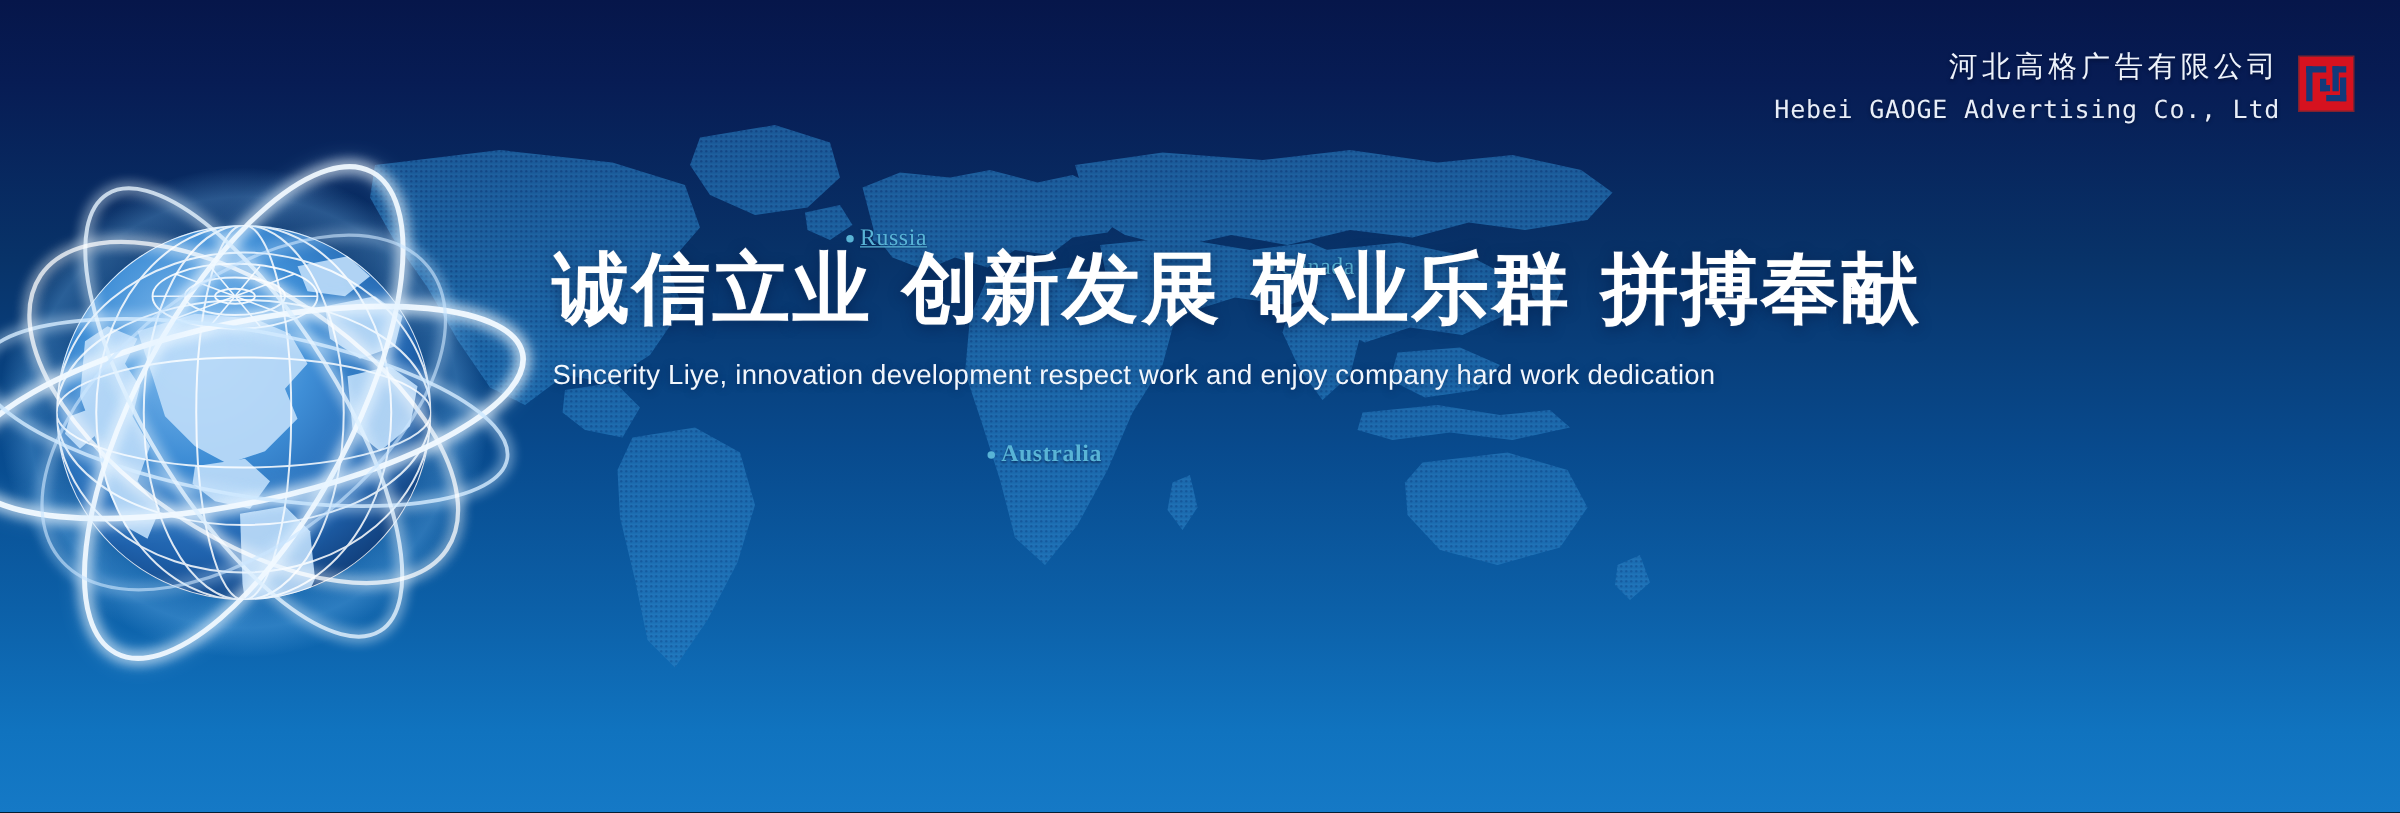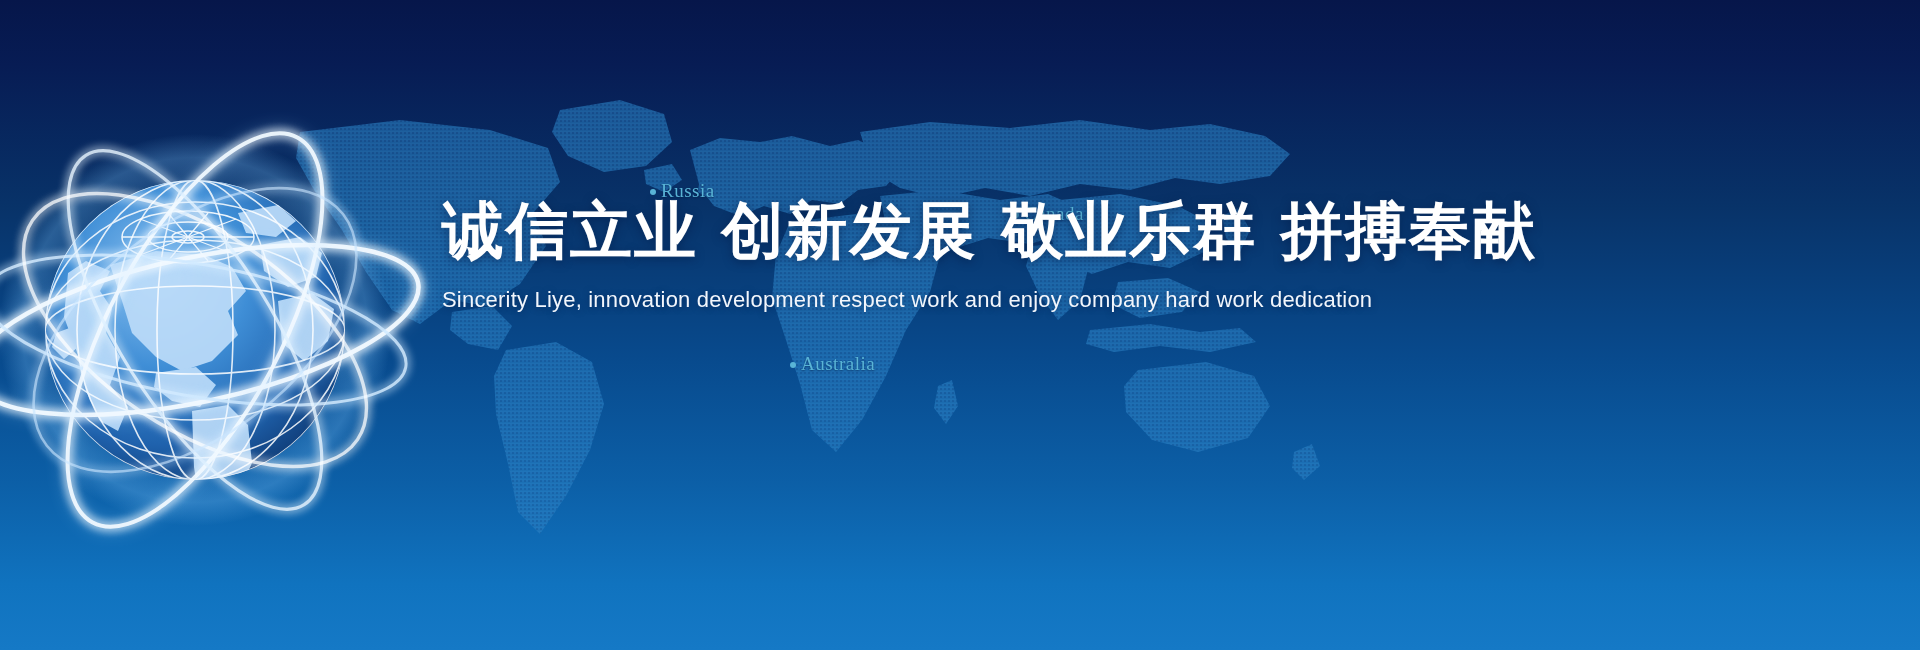--- a/index.html
+++ b/index.html
@@ -21,23 +21,23 @@
     position:absolute;color:#59b4d6;
     font-family:"Liberation Serif","DejaVu Serif",serif;
     font-size:19px;letter-spacing:.5px;white-space:nowrap;
     text-shadow:0 1px 2px rgba(0,20,60,.55);
   }
   .map-label .dot{
     display:inline-block;width:6px;height:6px;border-radius:50%;
     background:#59b4d6;vertical-align:middle;margin-right:5px;
     margin-bottom:2px;
   }
-  #label-russia{left:650px;top:180px;}
+  #label-russia{left:677px;top:180px;text-decoration:underline;}
   #label-canada{left:1013px;top:203px;}
-  #label-australia{left:790px;top:353px;}
+  #label-australia{left:790px;top:353px;font-weight:bold;}
   
   #corp{position:absolute;right:36px;top:38px;display:flex;align-items:flex-start;gap:14px;}
   #corp-text{text-align:right;padding-top:2px;}
   #corp-cn{
     color:#eef3fb;font-size:23px;letter-spacing:3.5px;
     font-family:"DejaVu Sans","Liberation Sans",sans-serif;
     line-height:1.25;white-space:nowrap;
     text-shadow:0 1px 3px rgba(0,10,40,.6);
   }
   #corp-en{
@@ -228,19 +228,40 @@
         <ellipse cx="235" cy="235" rx="196" ry="98" stroke="#ffffff" stroke-width="3.4" transform="rotate(34 235 235)" opacity=".72"></ellipse>
         <ellipse cx="235" cy="235" rx="188" ry="104" stroke="#cfe8ff" stroke-width="2.6" transform="rotate(-38 235 235)" opacity=".6"></ellipse>
       </g>
       <g fill="none" filter="url(#softGlow)" opacity=".45">
         <ellipse cx="235" cy="235" rx="228" ry="72" stroke="#9fd4ff" stroke-width="7" transform="rotate(-12 235 235)"></ellipse>
         <ellipse cx="235" cy="235" rx="218" ry="86" stroke="#9fd4ff" stroke-width="7" transform="rotate(-62 235 235)"></ellipse>
       </g>
     </svg>
   </div>
 
+  <div id="corp">
+    <div id="corp-text">
+      <div id="corp-cn">河北高格广告有限公司</div>
+      <div id="corp-en">Hebei GAOGE Advertising Co., Ltd</div>
+    </div>
+    <div id="corp-logo">
+      <svg viewBox="0 0 46 46" aria-hidden="true">
+        <rect x="1" y="1" width="44" height="44" fill="#d6121f" stroke="#7e2230" stroke-width="1.2"></rect>
+        <g fill="#123a7a">
+          <rect x="7" y="9" width="5" height="28"></rect>
+          <rect x="7" y="9" width="16" height="5"></rect>
+          <rect x="18" y="19" width="5" height="10"></rect>
+          <rect x="18" y="24" width="8" height="5"></rect>
+          <rect x="28" y="9" width="5" height="20"></rect>
+          <rect x="28" y="9" width="11" height="5"></rect>
+          <rect x="23" y="32" width="16" height="5"></rect>
+          <rect x="34" y="18" width="5" height="19"></rect>
+        </g>
+      </svg>
+    </div>
+  </div>
 
   <div id="headline-block">
     <div id="headline">诚信立业 创新发展 敬业乐群 拼搏奉献</div>
     <div id="subtitle">Sincerity Liye, innovation development respect work and enjoy company hard work dedication</div>
   </div>
 
 </div>
 
 </body></html>

